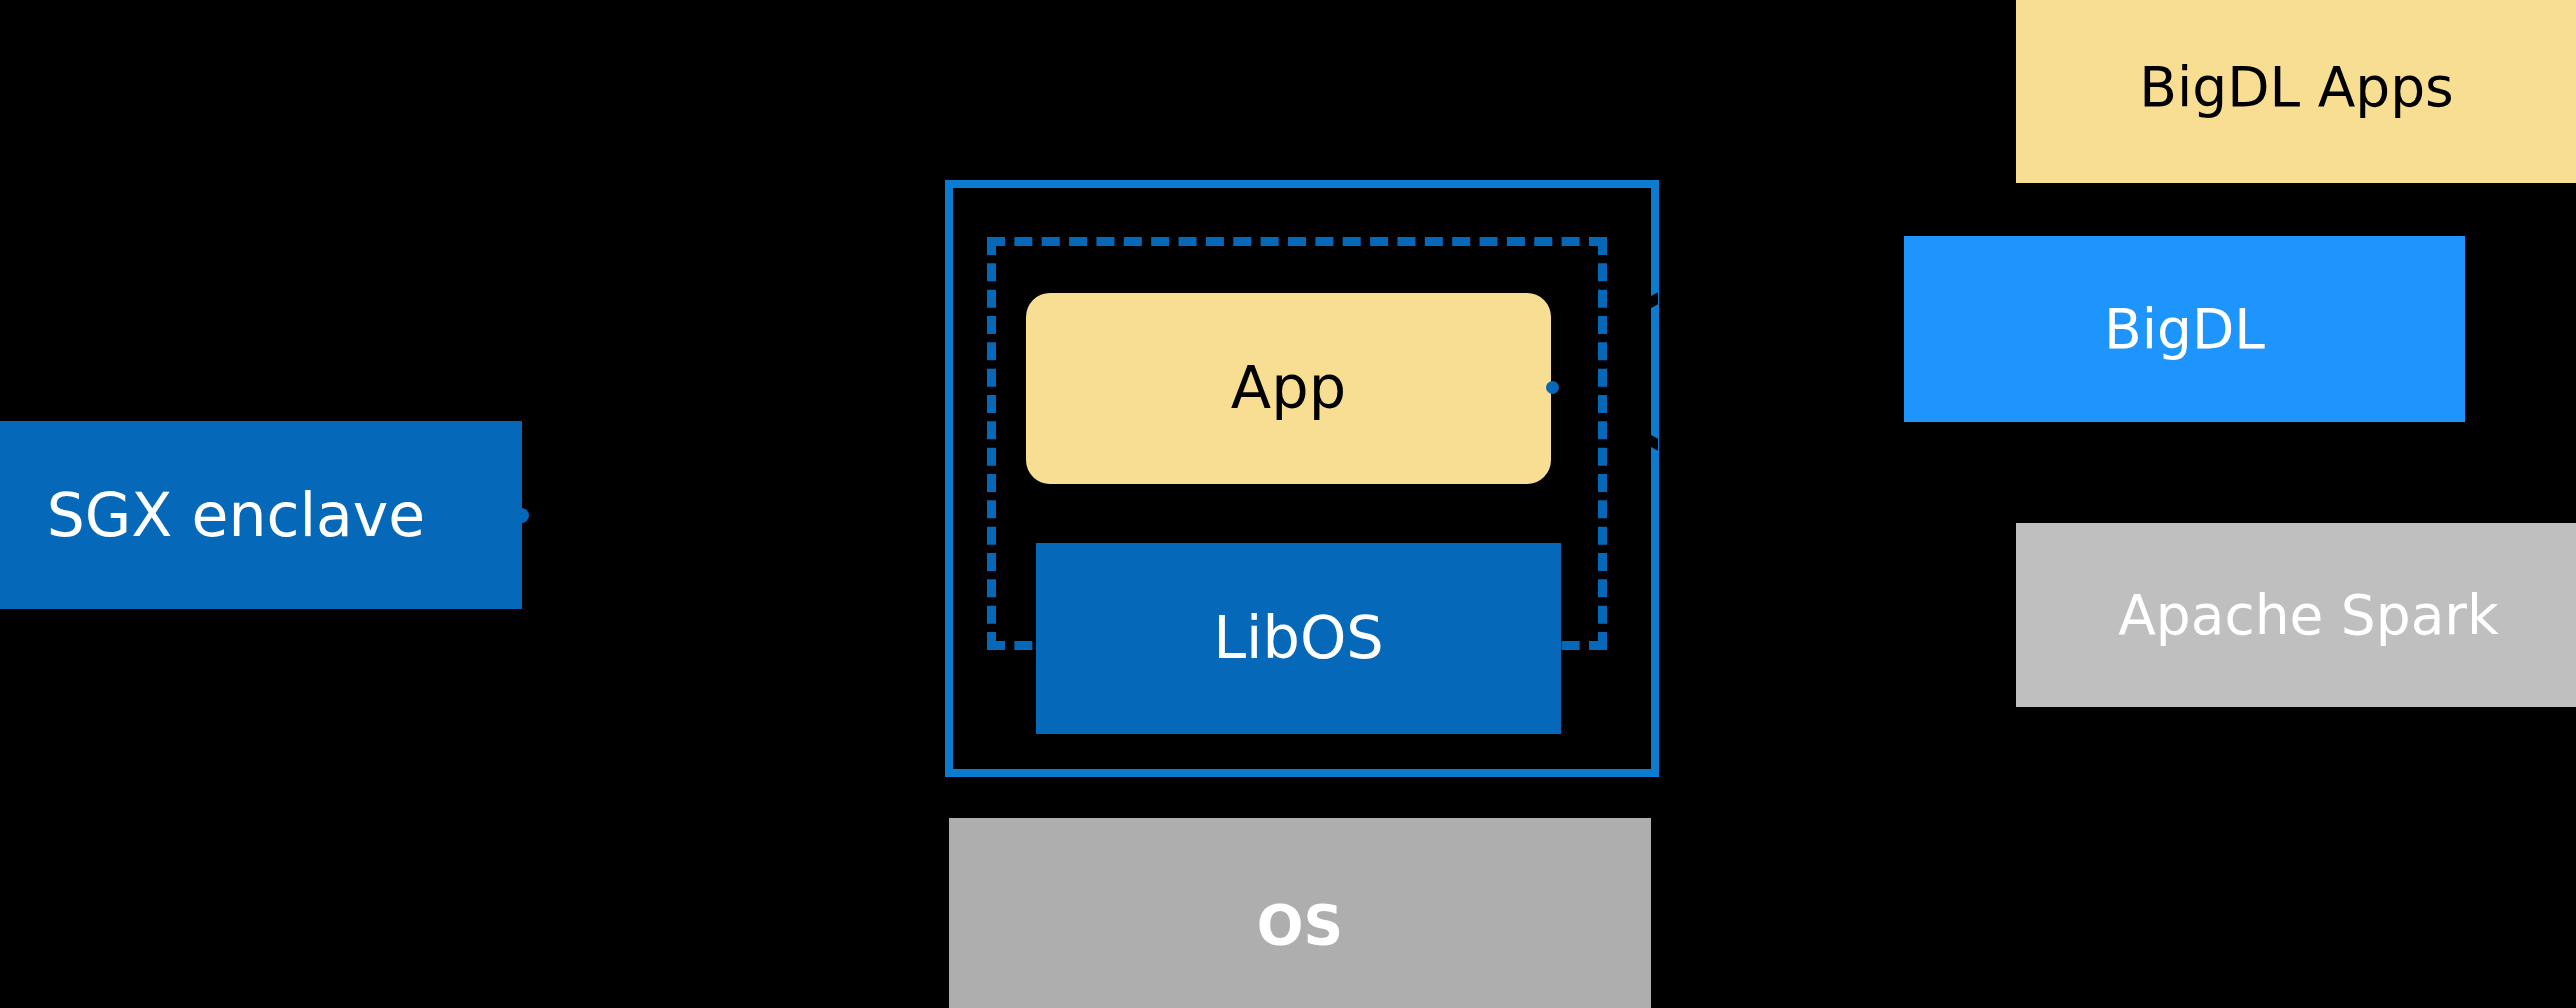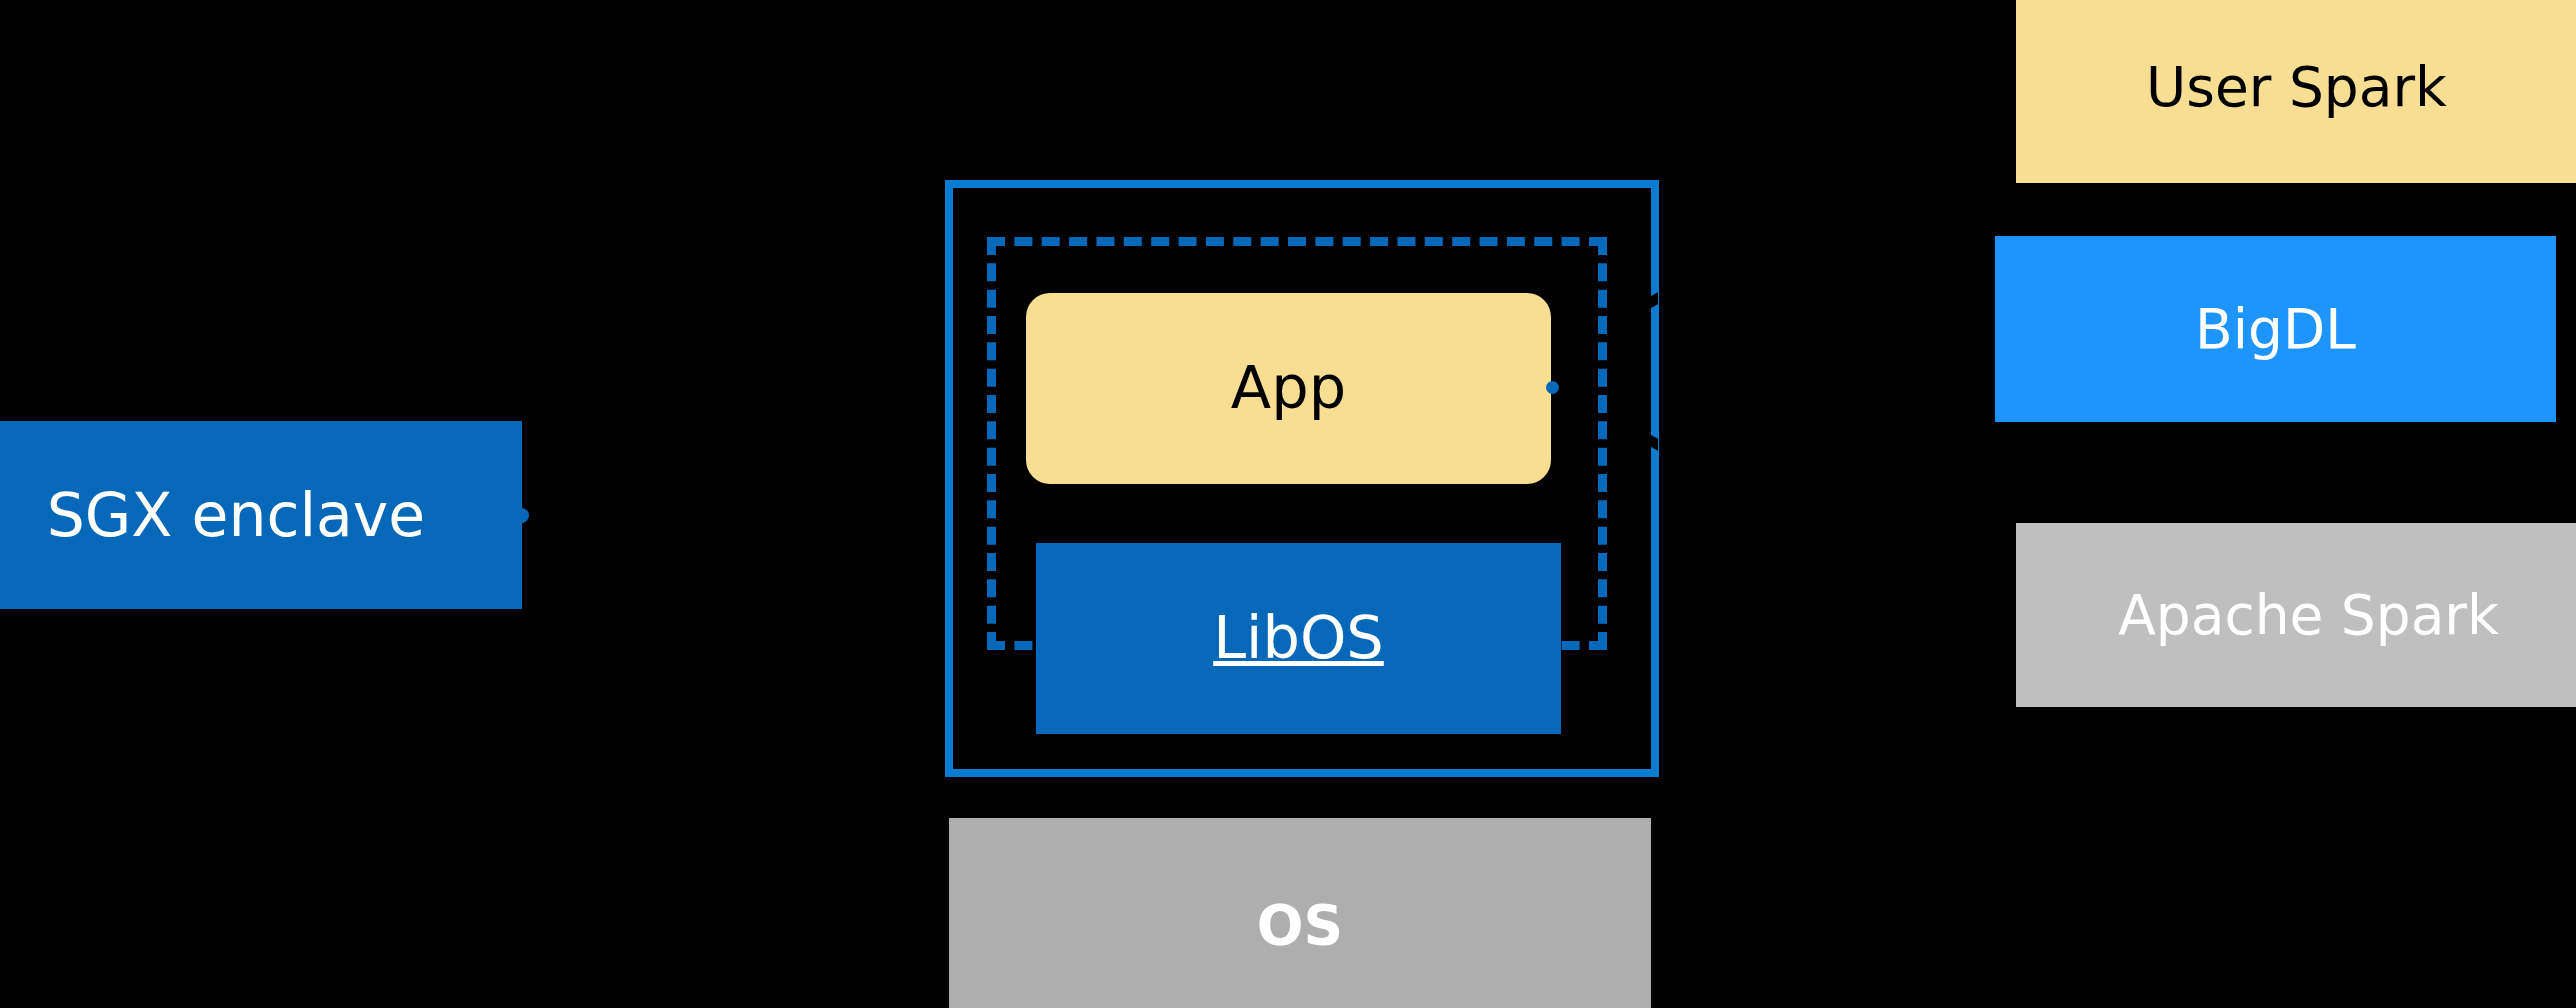--- a/index.html
+++ b/index.html
@@ -111,21 +111,20 @@
   
   #libos-box {
     left: 1036px;
     top: 543px;
     width: 525px;
     height: 191px;
     background: #0668B8;
     color: #FFFFFF;
     font-size: 59px;
     z-index: 3;
-    text-decoration: underline;
   }
 
   
   #os-box {
     left: 949px;
     top: 818px;
     width: 702px;
     height: 214px;
     background: #AEAEAE;
     color: #FFFFFF;
@@ -137,21 +136,21 @@
   #user-apps-box {
     left: 2016px;
     top: -8.4px;
     width: 561px;
     height: 191px;
     background: #F8DE92;
     color: #000000;
     font-size: 55px;
   }
   #bigdl-box {
-    left: 1995px;
+    left: 1904px;
     top: 236px;
     width: 561px;
     height: 186px;
     background: #1E94FD;
     color: #FFFFFF;
     font-size: 55px;
   }
   #apache-spark-box {
     left: 2016px;
     top: 483px;
@@ -186,21 +185,21 @@
 
   <div class="box" id="libos-box">
     <span class="lbl">LibOS</span>
   </div>
 
   <div class="box" id="os-box">
     <span class="lbl">OS</span>
   </div>
 
   <div class="box" id="user-apps-box">
-    <span class="lbl">User Spark</span>
+    <span class="lbl">BigDL Apps</span>
   </div>
   <div class="box" id="bigdl-box">
     <span class="lbl">BigDL</span>
   </div>
   <div class="box" id="apache-spark-box">
     <span class="lbl">Apache Spark</span>
   </div>
 
 </div>
 

